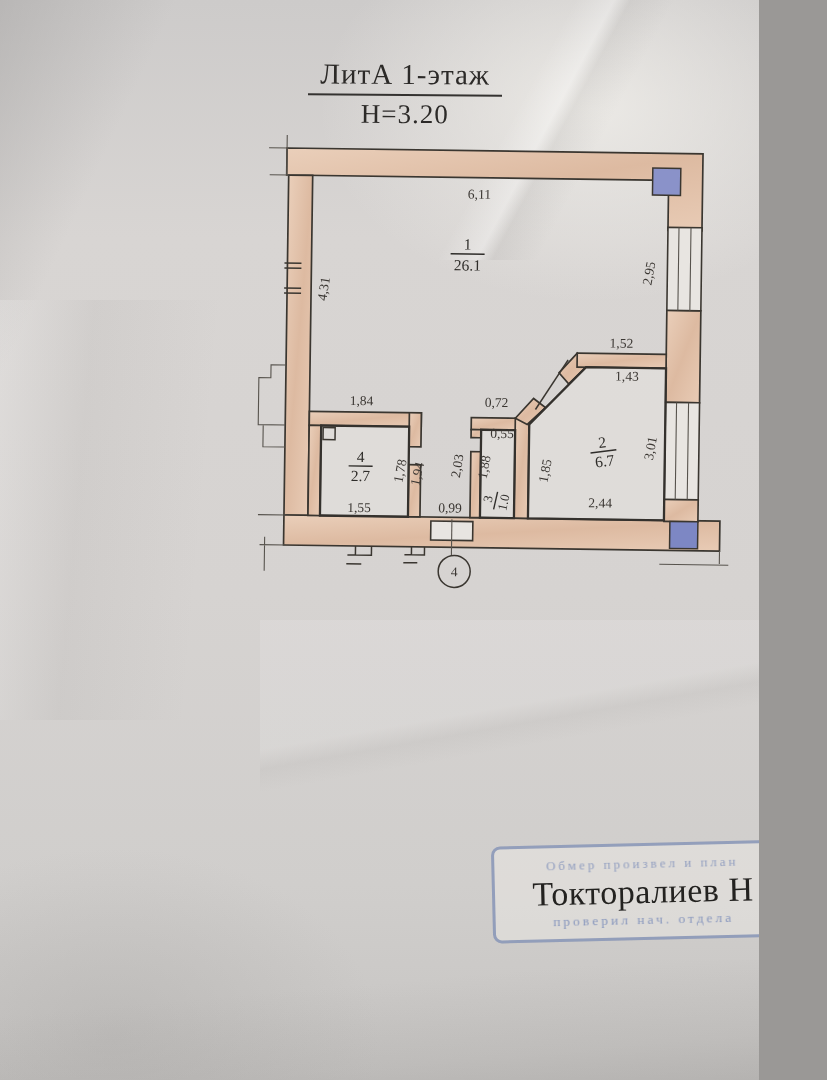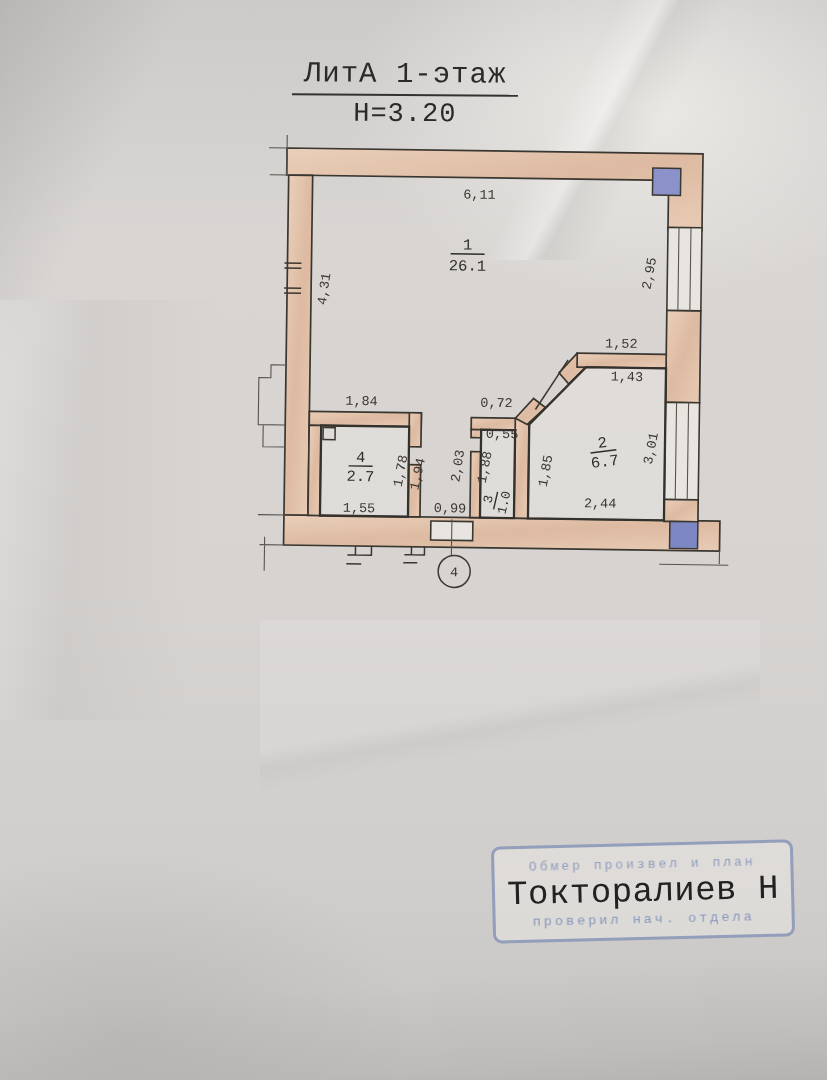--- a/index.html
+++ b/index.html
@@ -1,18 +1,18 @@
 <!DOCTYPE html>
 <html><head>
 <meta charset="utf-8">
 <style>
   html,body{margin:0;padding:0;background:#9a9896;}
   #photo{
-    position:relative;width:827px;height:1080px;overflow:hidden;
-    font-family:Liberation Mono, monospace;
+    position:relative;width:759px;height:1080px;overflow:hidden;
+    font-family:Liberation Serif, serif;
     background:
       radial-gradient(ellipse 60% 30% at 78% 10%, rgba(238,236,232,0.9) 0%, rgba(238,236,232,0) 60%),
       radial-gradient(ellipse 50% 25% at 15% 96%, rgba(176,174,172,0.5) 0%, rgba(176,174,172,0) 70%),
       linear-gradient(115deg, rgba(168,166,165,0.55) 0%, rgba(168,166,165,0) 14%),
       linear-gradient(180deg,#cdcbca 0%,#d8d5d3 22%,#d6d3d1 55%,#d0cecc 82%,#c6c4c2 100%);
   }
   .crease{position:absolute;pointer-events:none;}
   .c1{left:45%;top:0;width:55%;height:260px;
       background:linear-gradient(118deg,rgba(255,255,255,0) 42%,rgba(255,255,255,0.30) 49%,rgba(120,118,116,0.10) 52%,rgba(255,255,255,0) 60%);}
   .c2{left:0;top:300px;width:280px;height:420px;

